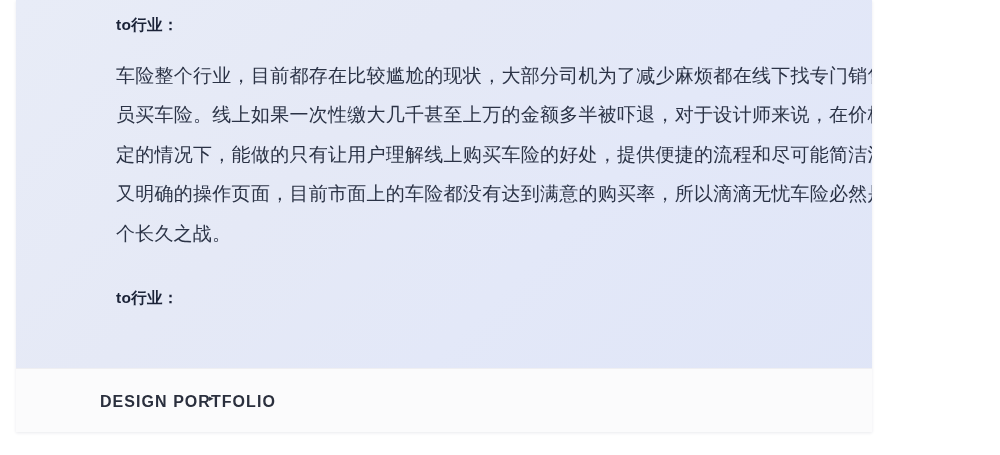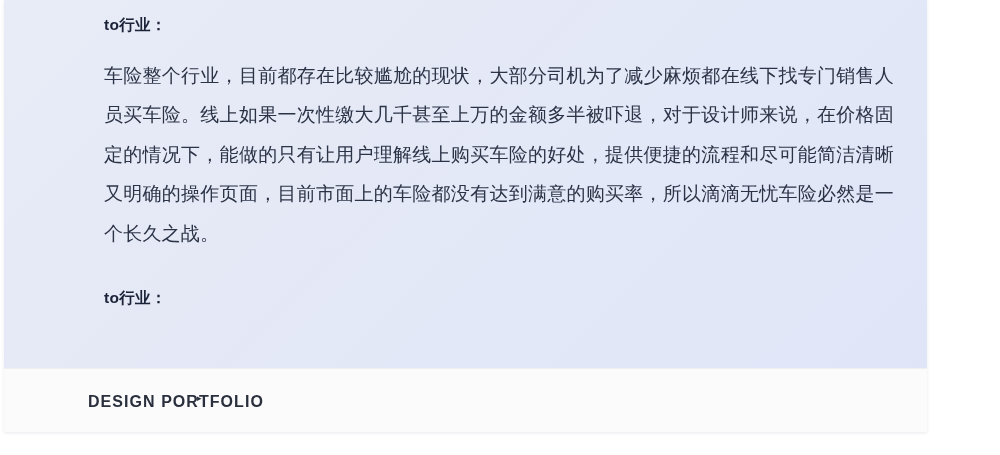--- a/index.html
+++ b/index.html
@@ -8,23 +8,23 @@
   }
   body {
     width: 1000px;
     height: 455px;
     background: #ffffff;
     font-family: "Liberation Sans", sans-serif;
     overflow: hidden;
   }
   .page {
     position: absolute;
-    left: 4px;
+    left: 16px;
     top: 0;
-    width: 923px;
+    width: 856px;
     height: 432px;
     background: linear-gradient(135deg, #e8ecf7 0%, #e5e9f6 35%, #e3e8f8 60%, #dfe5f7 100%);
     box-shadow: 0 1px 3px rgba(40,50,90,0.10);
     overflow: hidden;
   }
   .page-inner {
     position: absolute;
     left: 0;
     top: 0;
     right: 0;

